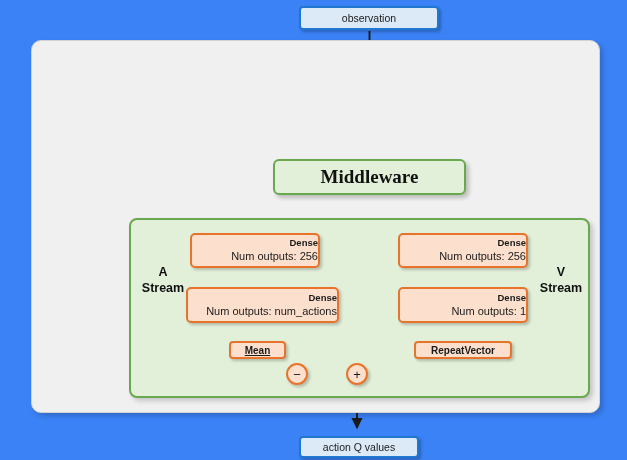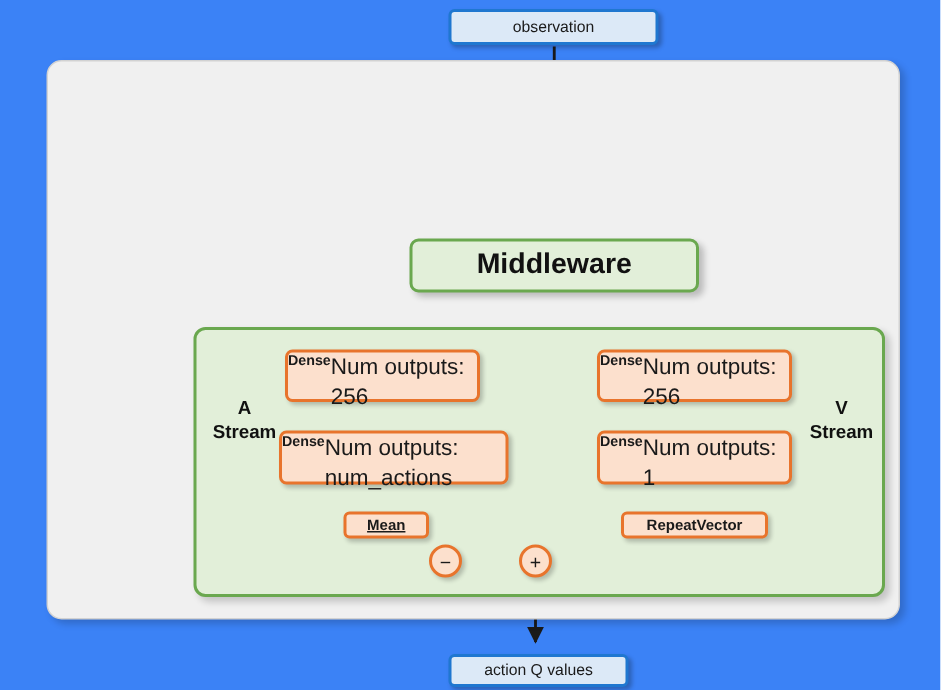--- a/index.html
+++ b/index.html
@@ -59,33 +59,33 @@
     border-radius: 8px;
     box-shadow: 3px 3px 5px rgba(0,0,0,0.18);
   }
 
   
   .dense-box {
     border: 2px solid #e8742c;
     background: #fce0cd;
     border-radius: 5px;
     display: flex;
-    flex-direction: row;
-    align-items: flex-start;
+    flex-direction: column;
+    align-items: flex-end;
     justify-content: center;
     box-shadow: 2px 2px 3px rgba(0,0,0,0.22);
   }
   .dense-title {
     font-size: 9.5px;
     font-weight: bold;
     color: #1a1a1a;
     line-height: 1.25;
   }
   .dense-sub {
-    font-size: 15px;
+    font-size: 11px;
     color: #1a1a1a;
     line-height: 1.3;
   }
   .small-box {
     border: 2px solid #e8742c;
     background: #fce0cd;
     border-radius: 4px;
     display: flex;
     align-items: center;
     justify-content: center;
@@ -175,21 +175,21 @@
     </g>
   </svg>
 
   <div class="abs io-box" style="left:299px; top:6px; width:140px; height:24px;">
     <span>observation</span>
   </div>
 
   <div class="abs outer-container" style="left:31px; top:40px; width:569px; height:373px;"></div>
 
 
-  <div class="abs green-box" style="left:273px; top:159px; width:193px; height:36px;">
+  <div class="abs green-box" style="left:273px; top:159px; width:193px; height:36px;font-family:Liberation Serif, serif;">
     <span>Middleware</span>
   </div>
 
   <div class="abs green-container" style="left:129px; top:218px; width:461px; height:180px;"></div>
 
 
   <div class="abs label-stream" style="left:137px; top:265px; width:52px;">
     <div>A</div>
     <div>Stream</div>
   </div>

